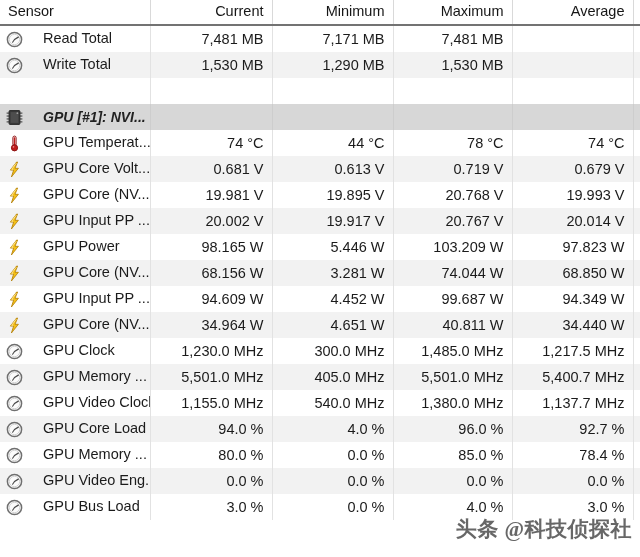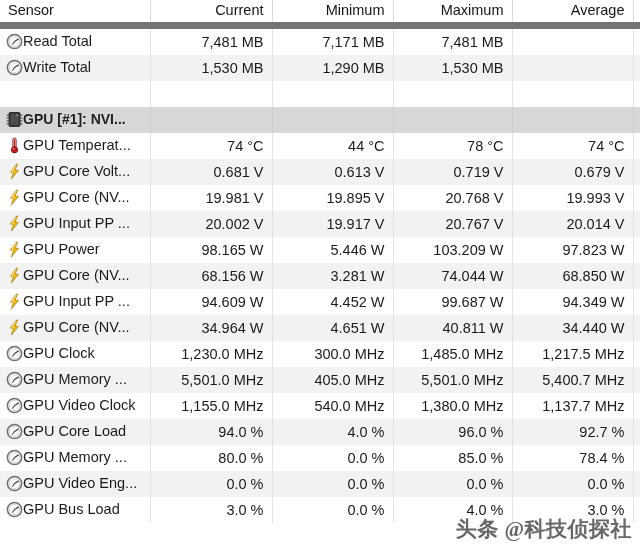--- a/index.html
+++ b/index.html
@@ -36,21 +36,21 @@
   thead th {
     height: 25px;
     padding: 0 8px 2px 0;
     font-weight: normal;
     font-size: 14.5px;
     color: #161616;
     text-align: right;
     vertical-align: middle;
     background: #ffffff;
     border-right: 1px solid #d9d9d9;
-    border-bottom: 7px solid #737373;
+    border-bottom: 2px solid #737373;
     box-sizing: border-box;
     white-space: nowrap;
   }
   thead th.h-sensor {
     text-align: left;
     padding-left: 8px;
   }
   thead th.h-pad {
     border-right: none;
     padding: 0;
@@ -81,25 +81,26 @@
     text-align: left;
     padding: 0 4px 0 6px;
     border-right: 1px solid #e2e2e2;
   }
   tbody tr.group td.name-cell { border-right: 1px solid #cdcdcd; }
   tbody tr.group td { border-right: 1px solid #cdcdcd; }
 
   .name-wrap {
     display: flex;
     align-items: center;
-    gap: 0;
+    gap: 20px;
     height: 26px;
   }
   .lbl { line-height: 1; padding-bottom: 1px; }
   .group-lbl {
+    font-style: italic;
     font-weight: bold;
     font-size: 14px;
     color: #222;
     line-height: 1;
     padding-bottom: 1px;
   }
 
   
   .icon {
     width: 17px;

